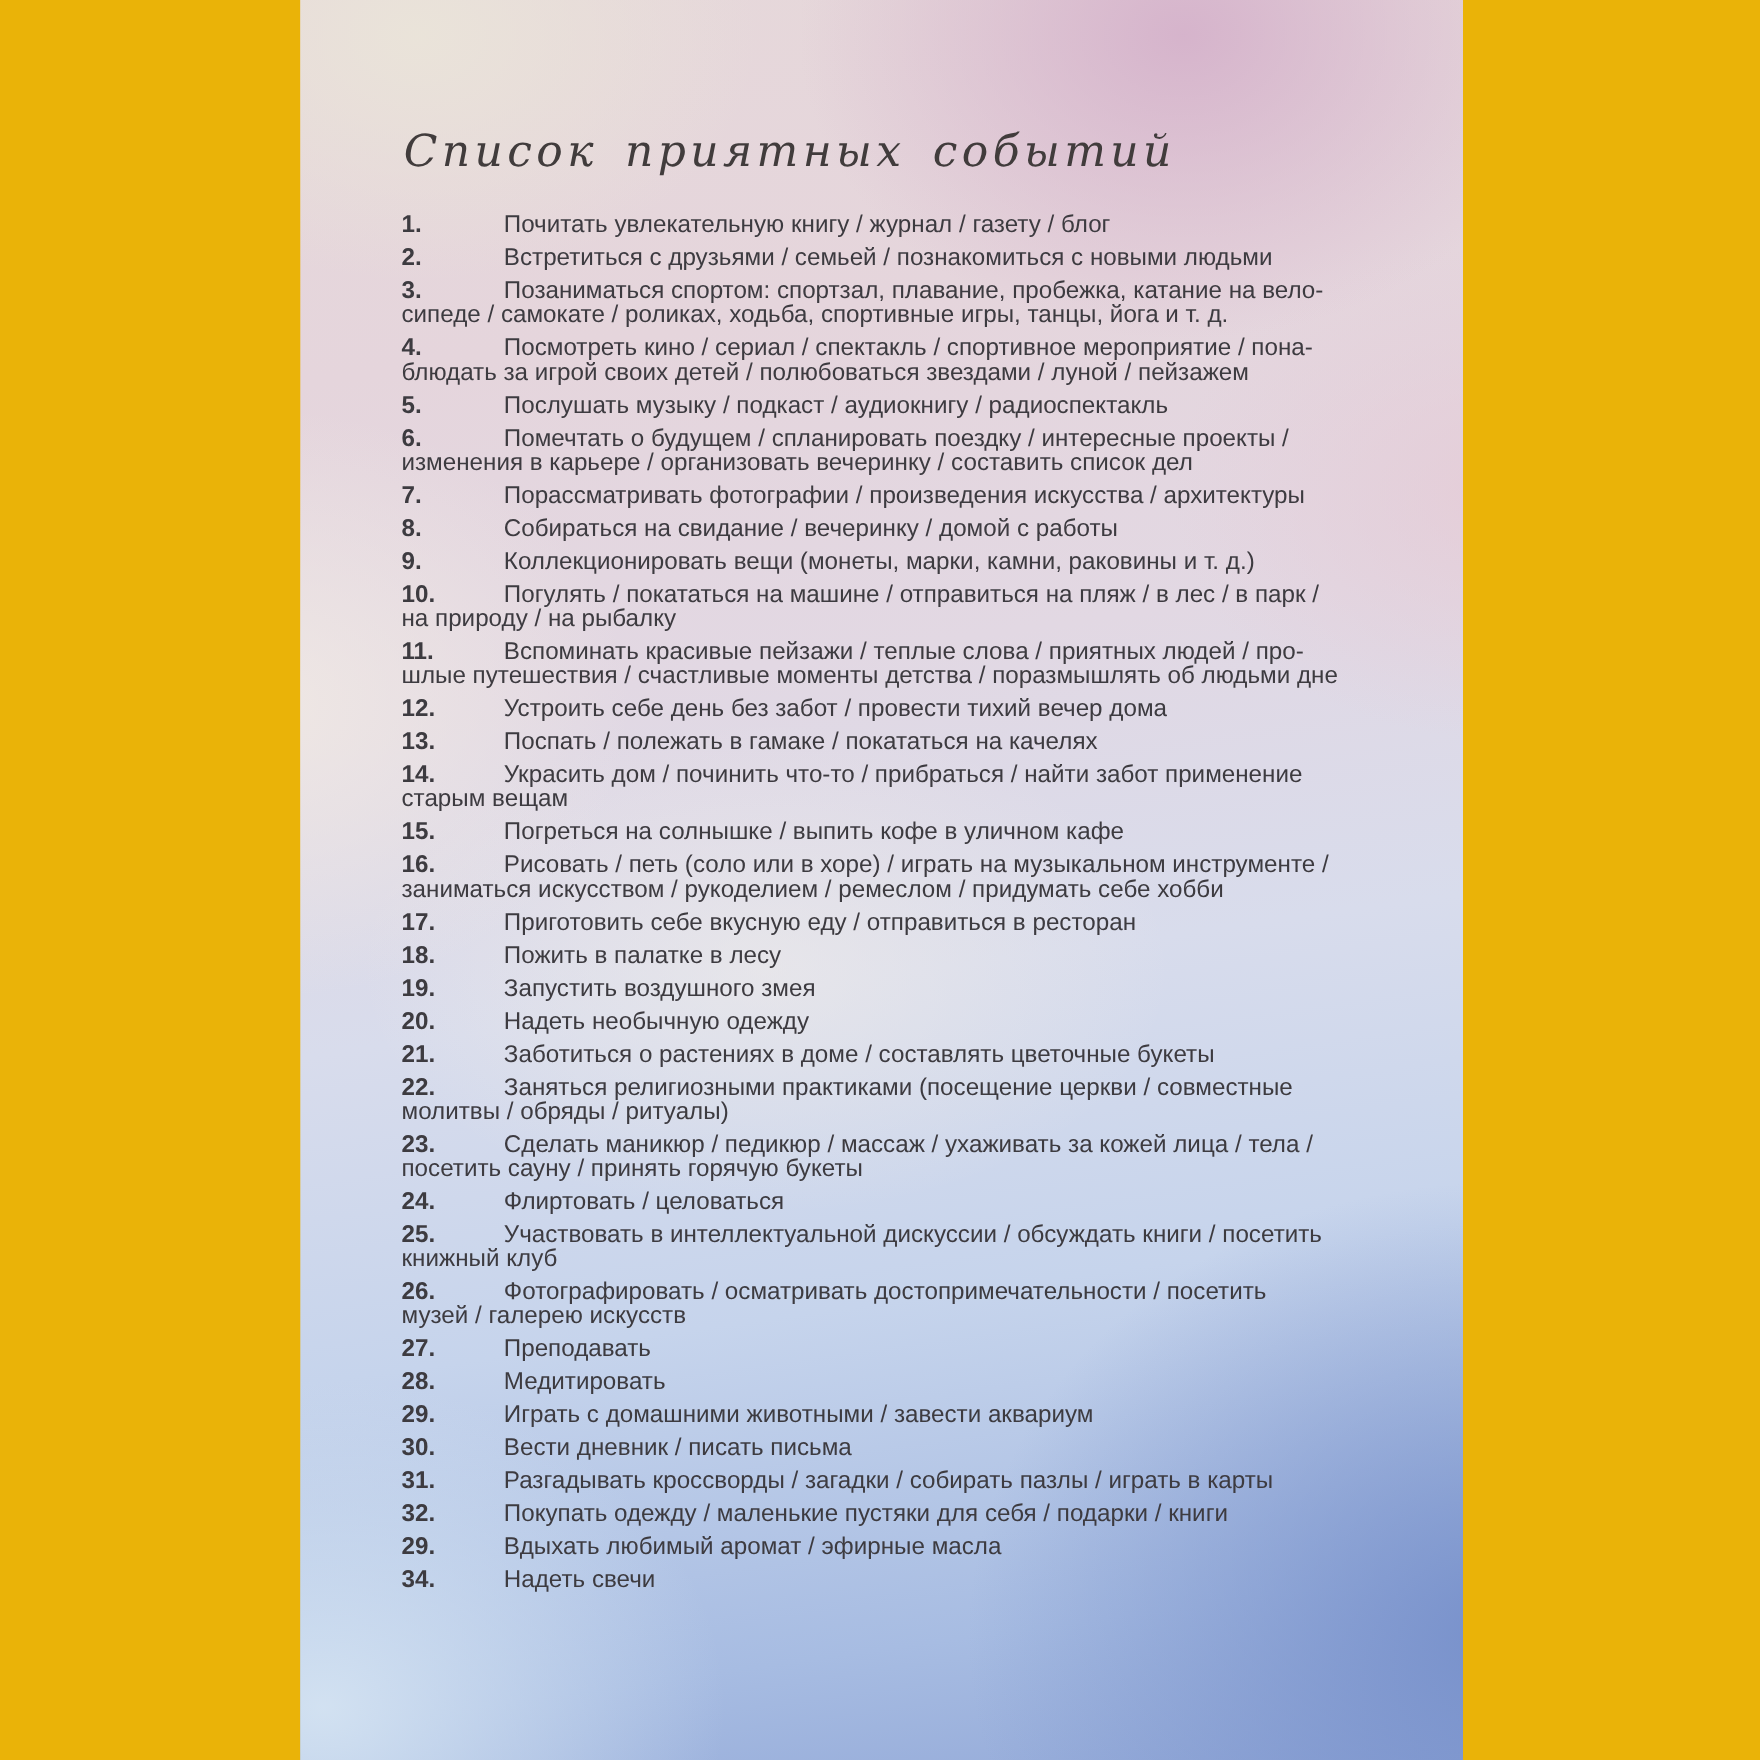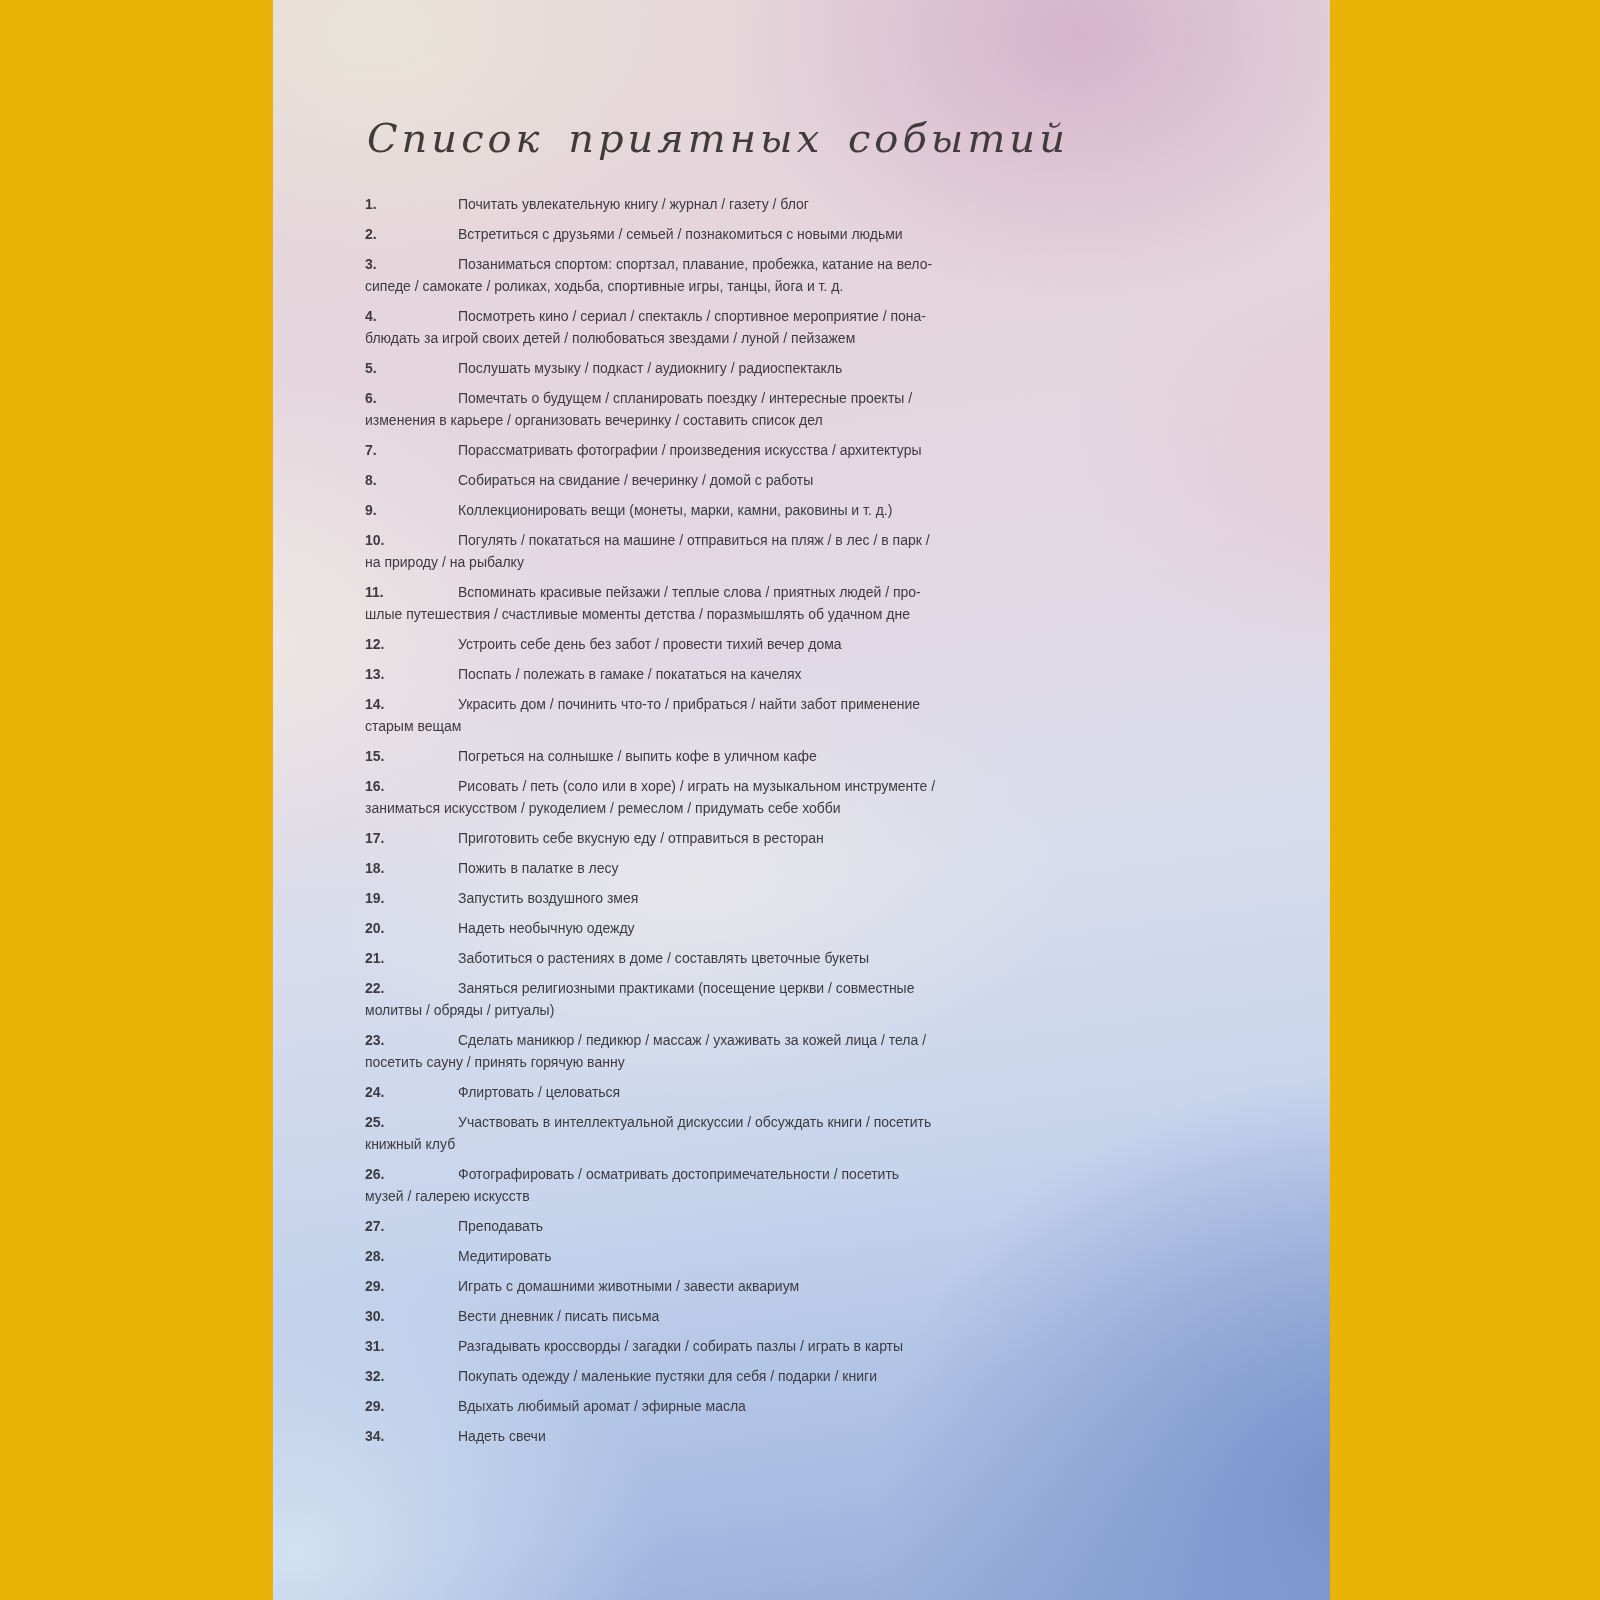--- a/index.html
+++ b/index.html
@@ -47,21 +47,21 @@
     color: var(--c-title, #413c3c);
     white-space: nowrap;
   }
   .list {
     position: absolute;
     left: 92px;
     top: 193px;
     width: 930px;
   }
   .item {
-    font-size: 14px;
+    font-size: 22px;
     line-height: 22px;
     color: var(--c-text, #3d3b40);
     margin: 0 0 8px 0;
   }
   .num {
     display: inline-block;
     width: 93px;
     font-weight: 700;
     color: var(--c-text, #3d3b40);
   }
@@ -94,21 +94,21 @@
   <p class="item"><span class="num">7.</span><span class="txt">Порассматривать фотографии / произведения искусства / архитектуры</span></p>
 
   <p class="item"><span class="num">8.</span><span class="txt">Собираться на свидание / вечеринку / домой с работы</span></p>
 
   <p class="item"><span class="num">9.</span><span class="txt">Коллекционировать вещи (монеты, марки, камни, раковины и т. д.)</span></p>
 
   <p class="item"><span class="num">10.</span><span class="txt">Погулять / покататься на машине / отправиться на пляж / в лес / в парк /
 на природу / на рыбалку</span></p>
 
   <p class="item"><span class="num">11.</span><span class="txt">Вспоминать красивые пейзажи / теплые слова / приятных людей / про-
-шлые путешествия / счастливые моменты детства / поразмышлять об удачном дне</span></p>
+шлые путешествия / счастливые моменты детства / поразмышлять об людьми дне</span></p>
 
   <p class="item"><span class="num">12.</span><span class="txt">Устроить себе день без забот / провести тихий вечер дома</span></p>
 
   <p class="item"><span class="num">13.</span><span class="txt">Поспать / полежать в гамаке / покататься на качелях</span></p>
 
   <p class="item"><span class="num">14.</span><span class="txt">Украсить дом / починить что-то / прибраться / найти забот применение
 старым вещам</span></p>
 
   <p class="item"><span class="num">15.</span><span class="txt">Погреться на солнышке / выпить кофе в уличном кафе</span></p>
 
@@ -122,21 +122,21 @@
   <p class="item"><span class="num">19.</span><span class="txt">Запустить воздушного змея</span></p>
 
   <p class="item"><span class="num">20.</span><span class="txt">Надеть необычную одежду</span></p>
 
   <p class="item"><span class="num">21.</span><span class="txt">Заботиться о растениях в доме / составлять цветочные букеты</span></p>
 
   <p class="item"><span class="num">22.</span><span class="txt">Заняться религиозными практиками (посещение церкви / совместные
 молитвы / обряды / ритуалы)</span></p>
 
   <p class="item"><span class="num">23.</span><span class="txt">Сделать маникюр / педикюр / массаж / ухаживать за кожей лица / тела /
-посетить сауну / принять горячую ванну</span></p>
+посетить сауну / принять горячую букеты</span></p>
 
   <p class="item"><span class="num">24.</span><span class="txt">Флиртовать / целоваться</span></p>
 
   <p class="item"><span class="num">25.</span><span class="txt">Участвовать в интеллектуальной дискуссии / обсуждать книги / посетить
 книжный клуб</span></p>
 
   <p class="item"><span class="num">26.</span><span class="txt">Фотографировать / осматривать достопримечательности / посетить
 музей / галерею искусств</span></p>
 
   <p class="item"><span class="num">27.</span><span class="txt">Преподавать</span></p>

